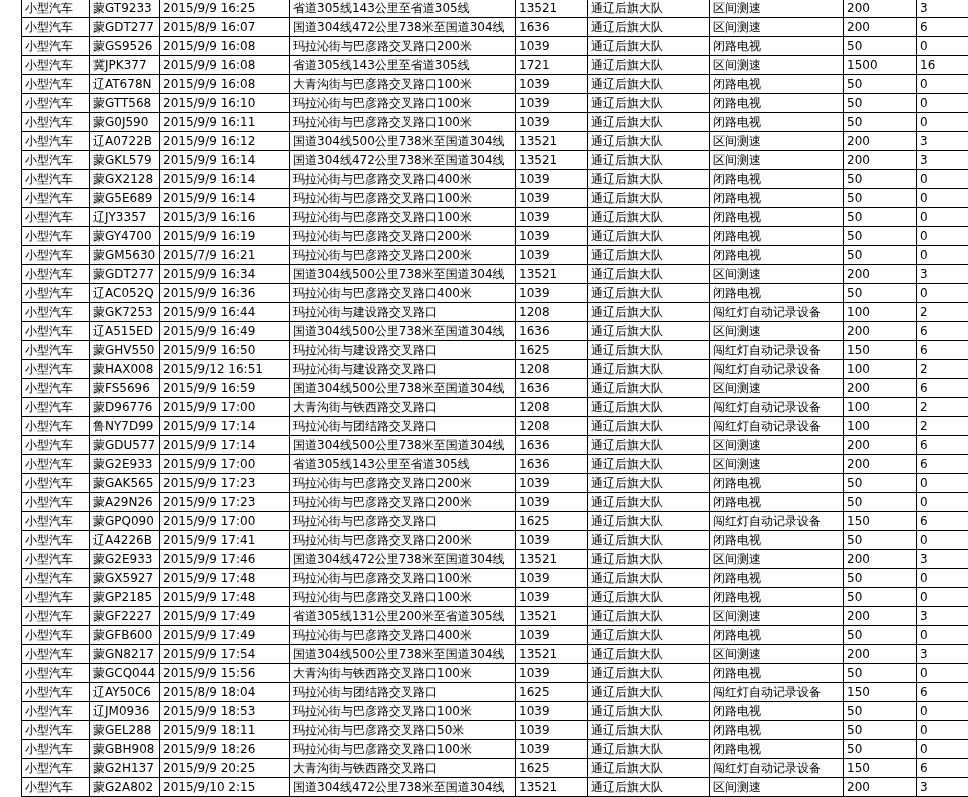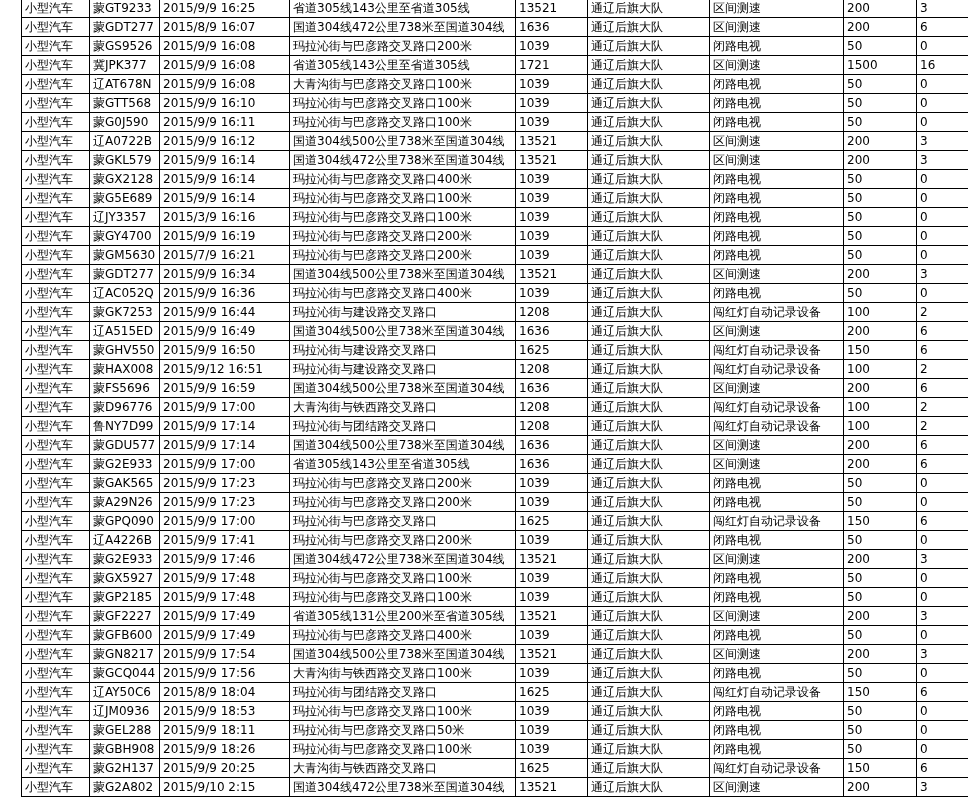--- a/index.html
+++ b/index.html
@@ -433,21 +433,21 @@
           <td>国道304线500公里738米至国道304线</td>
           <td>13521</td>
           <td>通辽后旗大队</td>
           <td>区间测速</td>
           <td>200</td>
           <td>3</td>
         </tr>
         <tr>
           <td>小型汽车</td>
           <td>蒙GCQ044</td>
-          <td>2015/9/9 17:56</td>
+          <td>2015/9/9 15:56</td>
           <td>大青沟街与铁西路交叉路口100米</td>
           <td>1039</td>
           <td>通辽后旗大队</td>
           <td>闭路电视</td>
           <td>50</td>
           <td>0</td>
         </tr>
         <tr>
           <td>小型汽车</td>
           <td>辽AY50C6</td>

